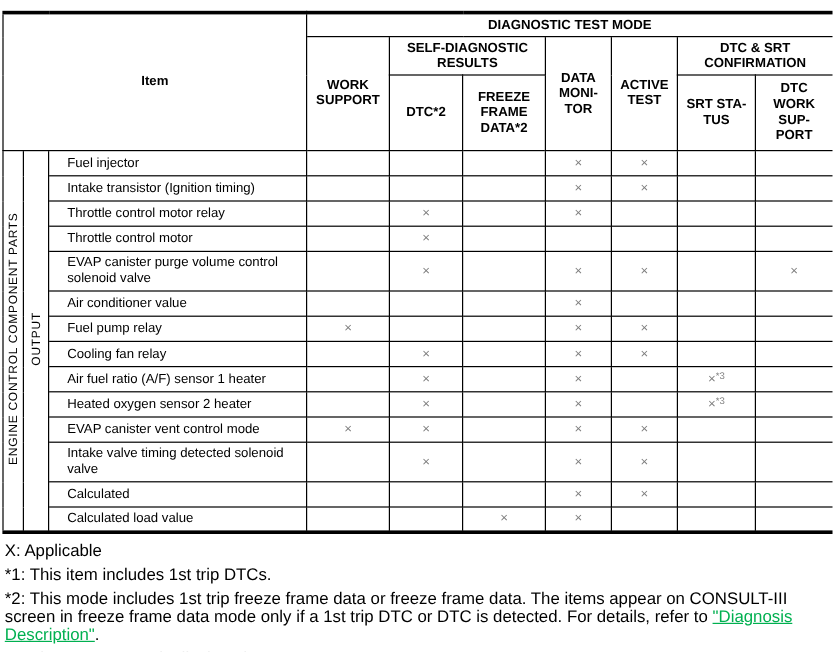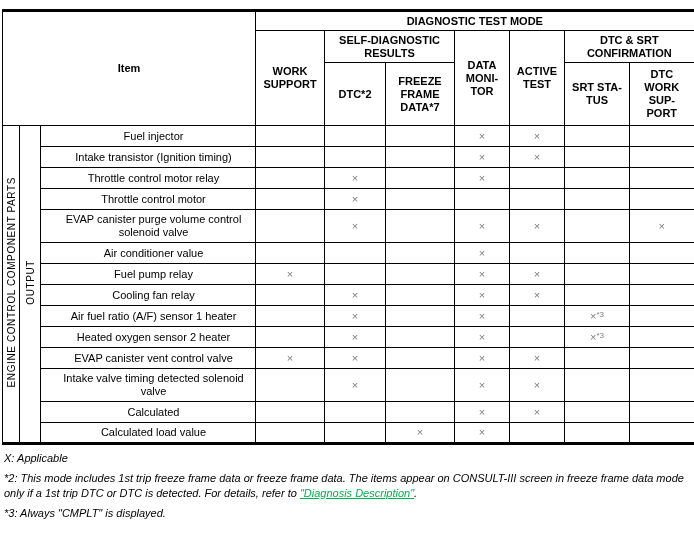--- a/index.html
+++ b/index.html
@@ -37,21 +37,21 @@
   .diag-table thead th {
     font-weight: bold;
     white-space: pre-line;
     padding: 2px 2px;
   }
   tr.h1 th { height: 20px; }
   tr.h2 th { height: 32px; margin-left: 14px; }
   tr.h3 th { height: 63px; }
   .diag-table tbody td { height: 21px; }
   td.item-cell {
-    text-align: center;
+    text-align: left;
     padding: 3px 4px 3px 15px;
   }
   td.mark-cell {
     text-align: center;
     color: var(--mark-gray);
   }
   td.mark-cell sup {
     font-size: 8px;
     line-height: 0;
     vertical-align: 3px;
@@ -67,24 +67,23 @@
     transform: rotate(180deg);
     white-space: nowrap;
     font-size: 10px;
     letter-spacing: 0.6px;
   }
   .notes {
     margin: 6px 0 0 4px;
     width: 688px;
   }
   .notes p {
-    font-size: 11px;
+    font-size: 14px;
     line-height: 15px;
     margin-bottom: 5px;
-    font-style: italic;
   }
   .notes .note-wrap { margin-bottom: 5px; }
   a.link {
     color: var(--link-green);
     text-decoration: underline;
     cursor: pointer;
   }
 </style>
 </head>
 <body>
@@ -119,21 +118,21 @@
 TOR</th>
         <th rowspan="2">ACTIVE
 TEST</th>
         <th colspan="2">DTC &amp; SRT
 CONFIRMATION</th>
       </tr>
       <tr class="h3">
         <th>DTC*2</th>
         <th>FREEZE
 FRAME
-DATA*7</th>
+DATA*2</th>
         <th>SRT STA-
 TUS</th>
         <th>DTC
 WORK
 SUP-
 PORT</th>
       </tr>
     </thead>
     <tbody>
         <tr>
@@ -232,21 +231,21 @@
           <td class="item-cell">Heated oxygen sensor 2 heater</td>
           <td class="mark-cell"></td>
           <td class="mark-cell">×</td>
           <td class="mark-cell"></td>
           <td class="mark-cell">×</td>
           <td class="mark-cell"></td>
           <td class="mark-cell">×<sup>*3</sup></td>
           <td class="mark-cell"></td>
         </tr>
         <tr>
-          <td class="item-cell">EVAP canister vent control valve</td>
+          <td class="item-cell">EVAP canister vent control mode</td>
           <td class="mark-cell">×</td>
           <td class="mark-cell">×</td>
           <td class="mark-cell"></td>
           <td class="mark-cell">×</td>
           <td class="mark-cell">×</td>
           <td class="mark-cell"></td>
           <td class="mark-cell"></td>
         </tr>
         <tr>
           <td class="item-cell">Intake valve timing detected solenoid valve</td>
@@ -276,17 +275,18 @@
           <td class="mark-cell">×</td>
           <td class="mark-cell"></td>
           <td class="mark-cell"></td>
           <td class="mark-cell"></td>
         </tr>
       </tbody>
   </table>
 
   <div class="notes">
     <p>X: Applicable</p>
+    <p>*1: This item includes 1st trip DTCs.</p>
     <p class="note-wrap"><span>*2: This mode includes 1st trip freeze frame data or freeze frame data. The items appear on CONSULT-III screen in freeze frame data mode only if a 1st trip DTC or DTC is detected. For details, refer to </span><a class="link" href="#">"Diagnosis Description"</a><span>.</span></p>
     <p>*3: Always "CMPLT" is displayed.</p>
   </div>
 
 </div>
 
 </body></html>

